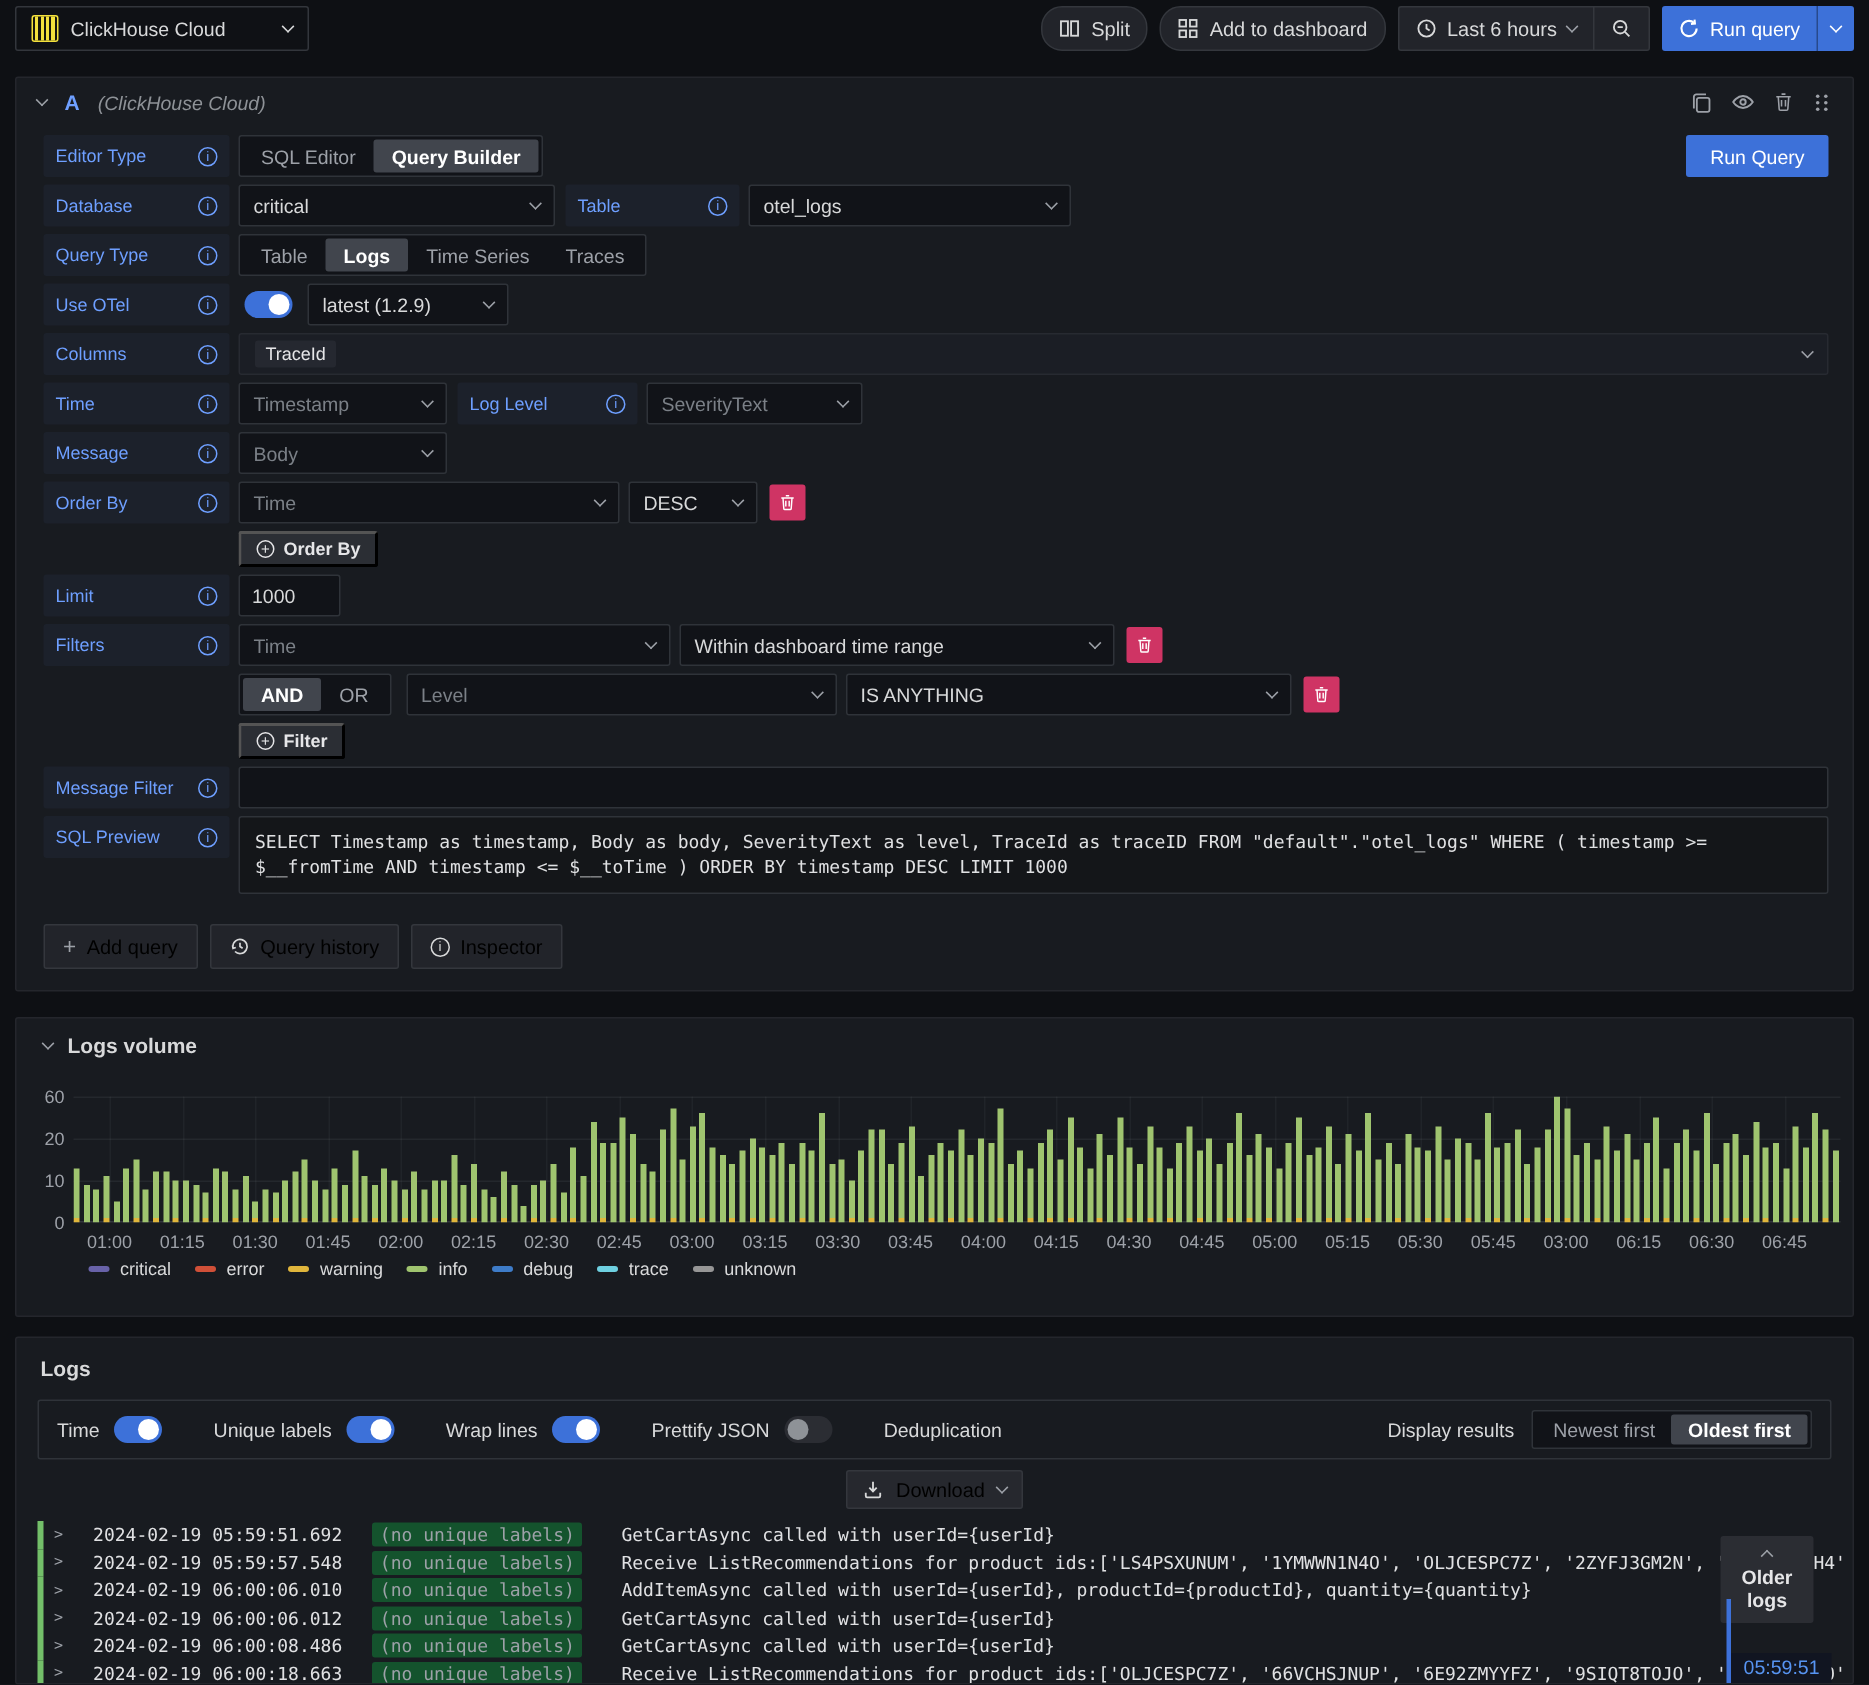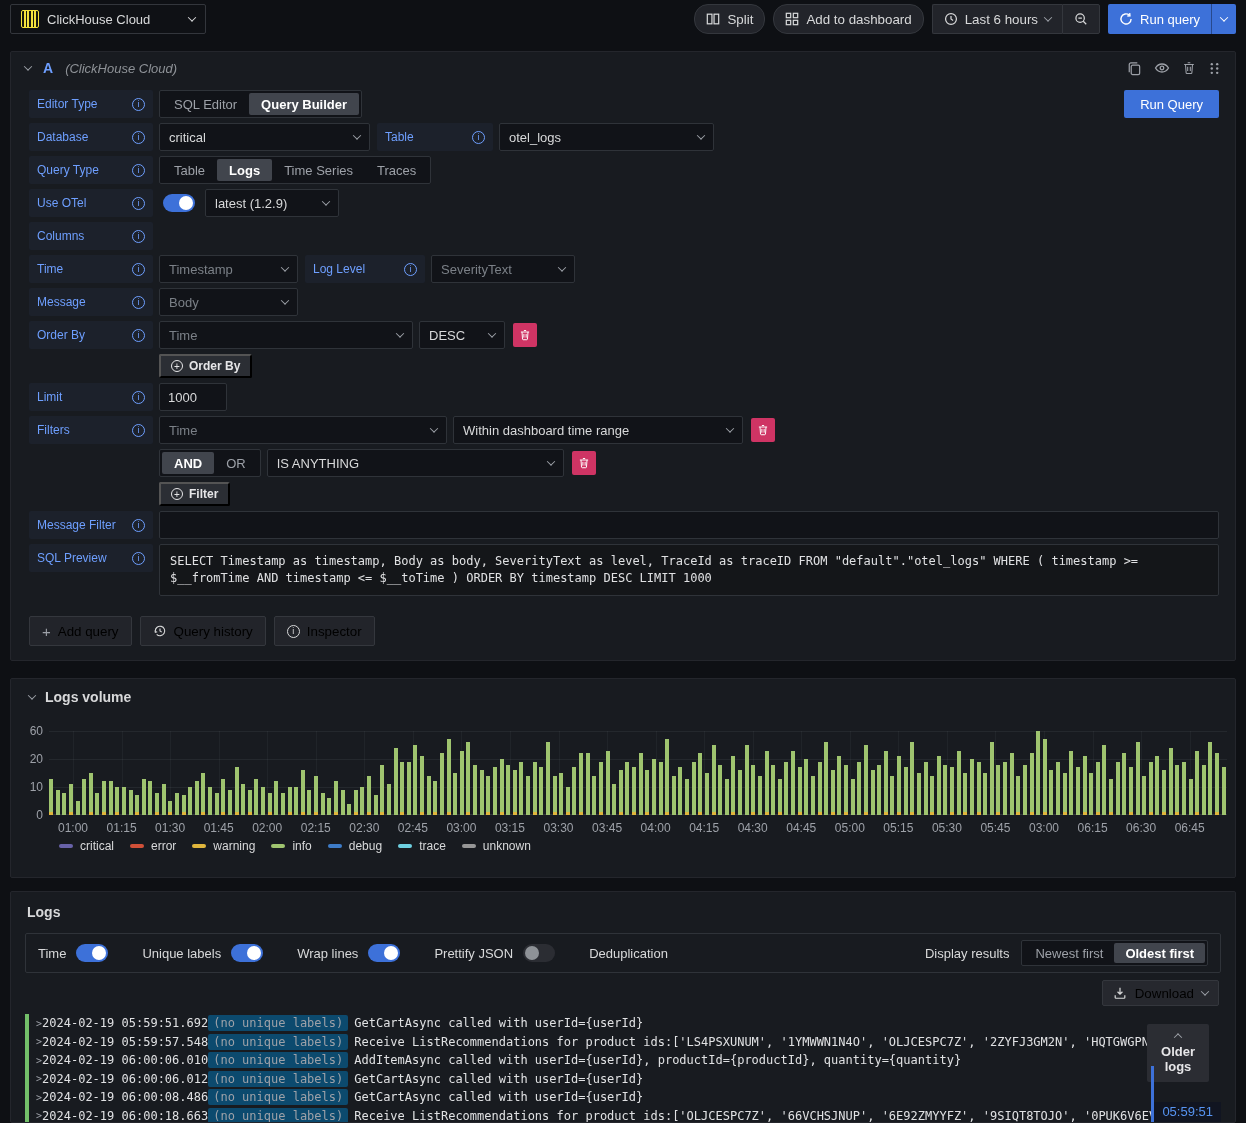--- a/index.html
+++ b/index.html
@@ -104,30 +104,30 @@
   
   .logs-panel { margin-top:13px; height:232px; position:relative; overflow:hidden; }
   .lp-title { padding:12px 16px 0; font-weight:700; font-size:14px; }
   .lp-controls { margin:13px 14px 0; height:40px; border:1px solid #2f3339; border-radius:2px;
     display:flex; align-items:center; padding:0 12px; gap:10px; }
   .ctl-label { font-weight:500; color:#d8d9da; }
   .gap24 { width:14px; }
   .lp-controls .radio-group { height:26px; }
   .lp-controls .radio-opt { padding:0 11px; }
   .ml-auto { margin-left:auto; }
-  .dl-row { display:flex; justify-content:flex-end; padding:7px 16px 0; }
+  .dl-row { display:flex; justify-content:center; padding:7px 16px 0; }
   .dl-btn { height:26px; background:#26282e; border:1px solid #34373d; border-radius:2px;
     display:flex; align-items:center; gap:8px; padding:0 10px; font-weight:500; cursor:pointer; }
   .log-rows { margin:8px 6px 0 14px; font-family:"DejaVu Sans Mono","Liberation Mono",monospace; font-size:12px; }
-  .log-row { display:flex; align-items:center; gap:0; height:18.5px; border-left:4px solid #73bf69;
+  .log-row { display:flex; align-items:center; gap:20px; height:18.5px; border-left:4px solid #73bf69;
     padding-left:7px; white-space:nowrap; overflow:hidden; cursor:pointer; }
   .rowchev { color:#9da1a8; font-size:10px; }
   .rowchev::before { content:">"; }
   .ltime { color:#e0e1e3; }
-  .lbadge { background:#0c4a6e; color:#9da1a8; border-radius:2px; padding:1px 5px; }
+  .lbadge { background:#14532d; color:#9da1a8; border-radius:2px; padding:1px 5px; }
   .lmsg { color:#e0e1e3; margin-left:6px; overflow:hidden; text-overflow:clip; }
   .older-btn { position:absolute; top:132px; right:26px; width:62px; height:58px; background:#2b2d33; border-radius:2px;
     display:flex; flex-direction:column; align-items:center; justify-content:center; gap:3px; font-weight:700; font-size:13px;
     line-height:15px; color:#e6e6e8; text-align:center; cursor:pointer; }
   .older-btn .cv-up { color:#9da1a8; margin-bottom:2px; }
   .live-time { position:absolute; right:14px; bottom:0; display:flex; align-items:flex-end; }
   .live-bar { width:3px; height:56px; background:#3d71d9; }
   .live-text { color:#5794f2; background:#111521; padding:2px 8px 3px; font-size:13px; }
 </style>
 </head>
@@ -284,20 +284,24 @@
           <span>latest (1.2.9)</span>
           <span class="chev cv"></span>
         </div>
     </div>
 
     <div class="row">
       <div class="label-chip">
           <span>Columns</span>
           <i class="info-i"></i>
         </div>
+      <div class="multisel">
+        <span class="ms-chip">TraceId</span>
+        <span class="cv" style="color:#9da1a8"></span>
+      </div>
     </div>
 
     <div class="row">
       <div class="label-chip">
           <span>Time</span>
           <i class="info-i"></i>
         </div>
       <div class="sel" style="width:139px">
           <span class="ph">Timestamp</span>
           <span class="chev cv"></span>
@@ -374,20 +378,24 @@
           <svg class="ic" width="12" height="12" viewBox="0 0 16 16">
             <path d="M2.5 4h11M6.5 2h3M4 4l.7 9.3c0 .5.5 1 1 1h4.6c.5 0 1-.5 1-1L12 4M6.5 6.5v5M9.5 6.5v5" fill="none" stroke="#fff" stroke-width="1.3"></path>
           </svg>
         </span>
     </div>
     <div class="row indent">
       <div class="radio-group" style="margin-left:0">
         <span class="radio-opt active">AND</span>
         <span class="radio-opt">OR</span>
       </div>
+      <div class="sel" style="width:287px;margin-left:10px">
+          <span class="ph">Level</span>
+          <span class="chev cv"></span>
+        </div>
       <div class="sel" style="width:297px">
           <span>IS ANYTHING</span>
           <span class="chev cv"></span>
         </div>
       <span class="trash-btn">
           <svg class="ic" width="12" height="12" viewBox="0 0 16 16">
             <path d="M2.5 4h11M6.5 2h3M4 4l.7 9.3c0 .5.5 1 1 1h4.6c.5 0 1-.5 1-1L12 4M6.5 6.5v5M9.5 6.5v5" fill="none" stroke="#fff" stroke-width="1.3"></path>
           </svg>
         </span>
     </div>

